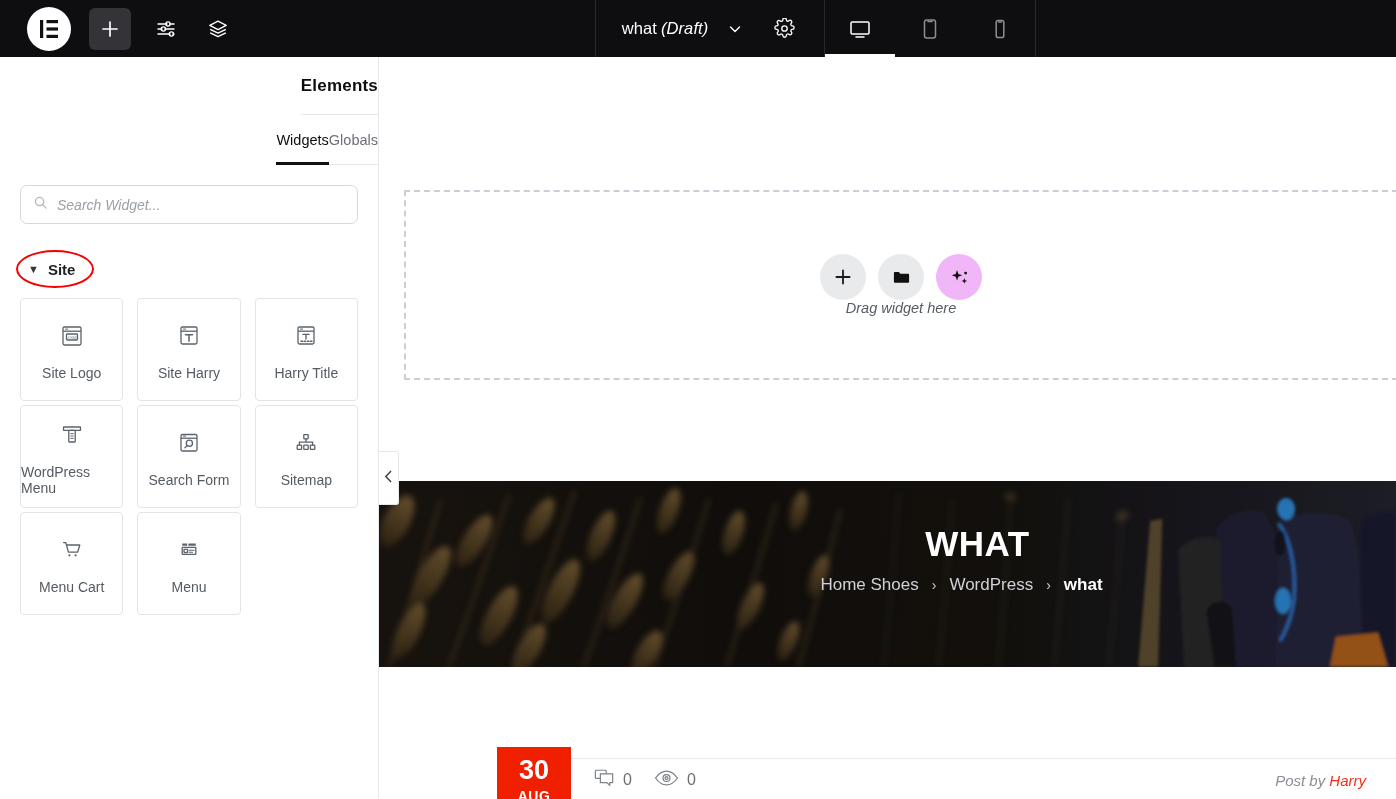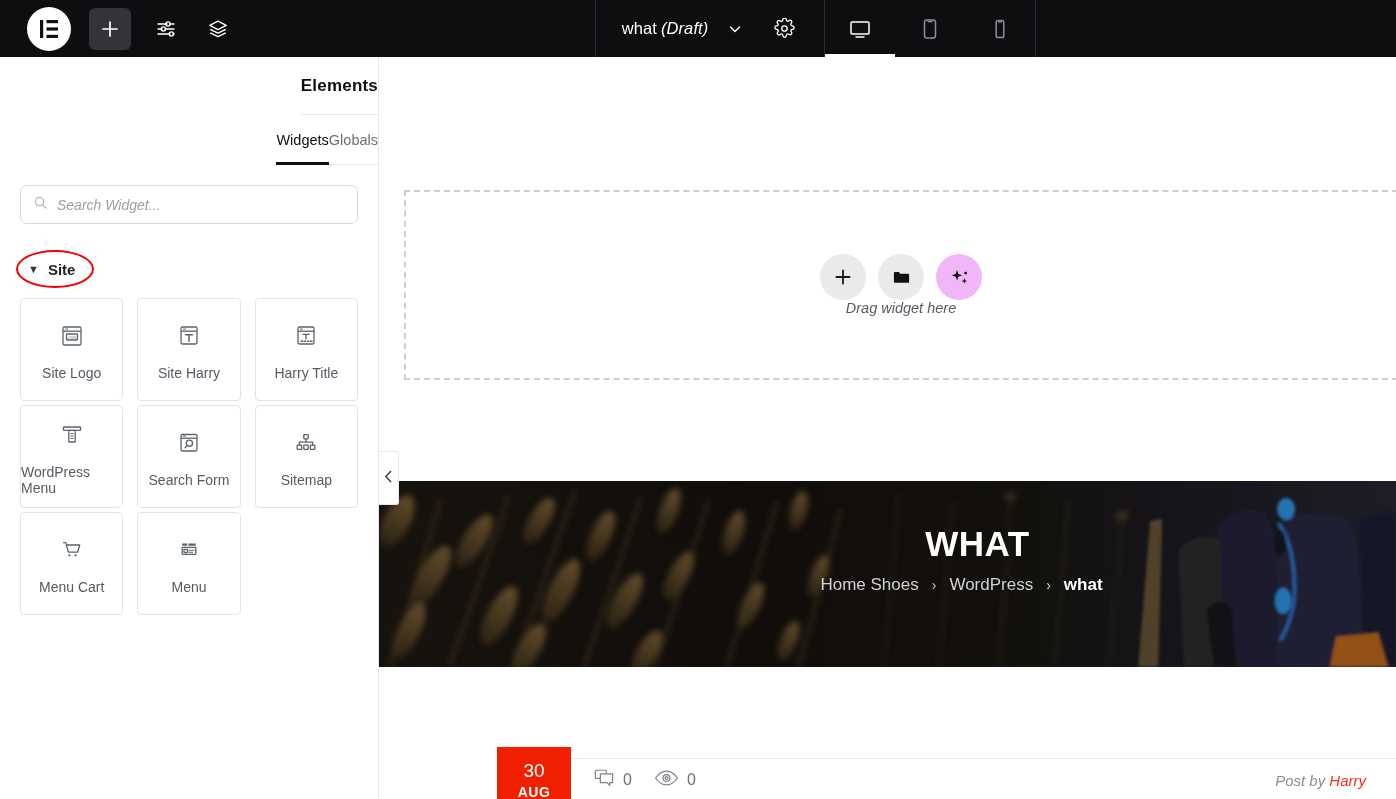--- a/index.html
+++ b/index.html
@@ -155,21 +155,21 @@
 
   
   .metabar {
     position: absolute; left: 0; right: 0; top: 610px; height: 120px;
   }
   .date-badge {
     position: absolute; left: 118px; top: 80px; width: 74px; height: 66px;
     background: #f01f00; color: #fff;
     display: flex; flex-direction: column; align-items: center; justify-content: center;
   }
-  .date-badge .d { font-size: 19px; font-weight: 400; line-height: 1; }
+  .date-badge .d { font-size: 27px; font-weight: 700; line-height: 1; }
   .date-badge .m { font-size: 14px; font-weight: 700; margin-top: 4px; letter-spacing: .5px; }
 
   .meta-row {
     position: absolute; left: 192px; right: 0; top: 91px; height: 44px;
     border-top: 1px solid #e8eaec; border-bottom: 1px solid #e8eaec;
     display: flex; align-items: center; padding: 0 30px 0 22px;
   }
   .meta-left { display: flex; align-items: center; gap: 22px; }
   .meta-item { display: flex; align-items: center; gap: 8px; }
   .meta-item .num { font-size: 16px; color: #6b7075; }

